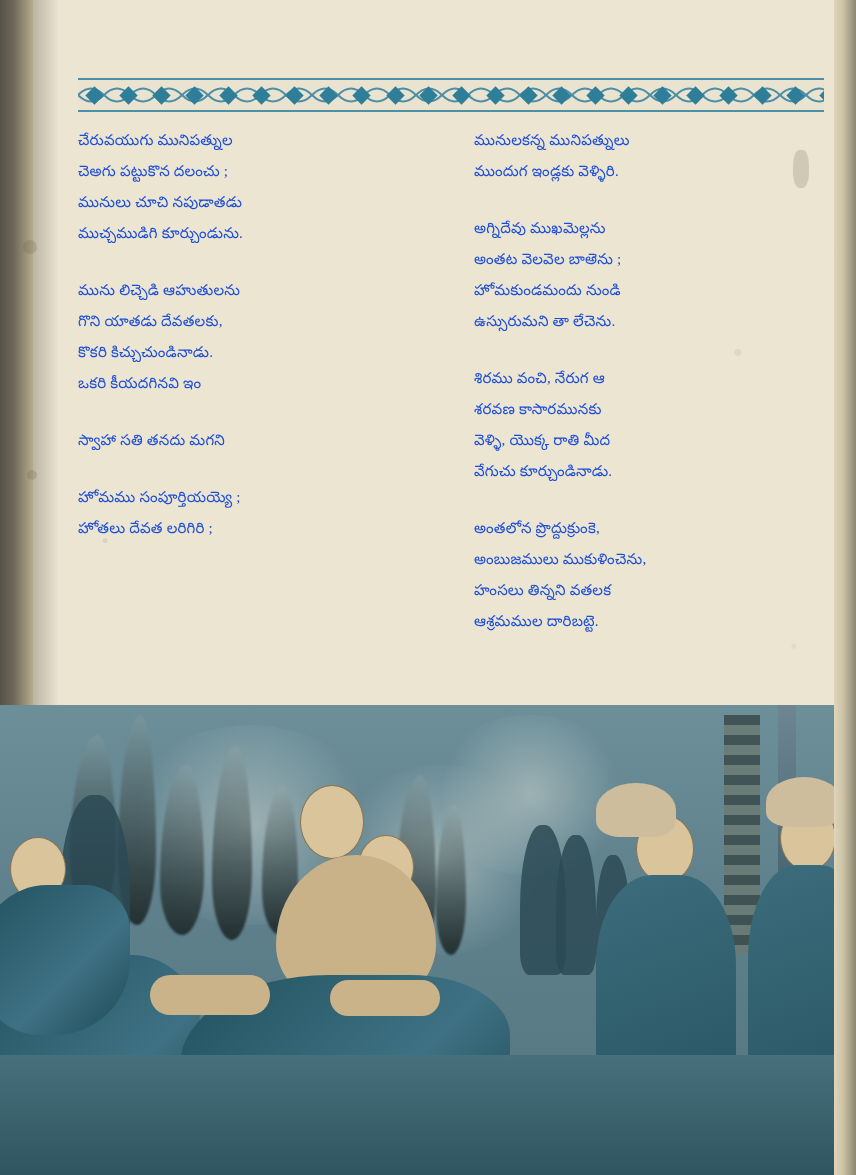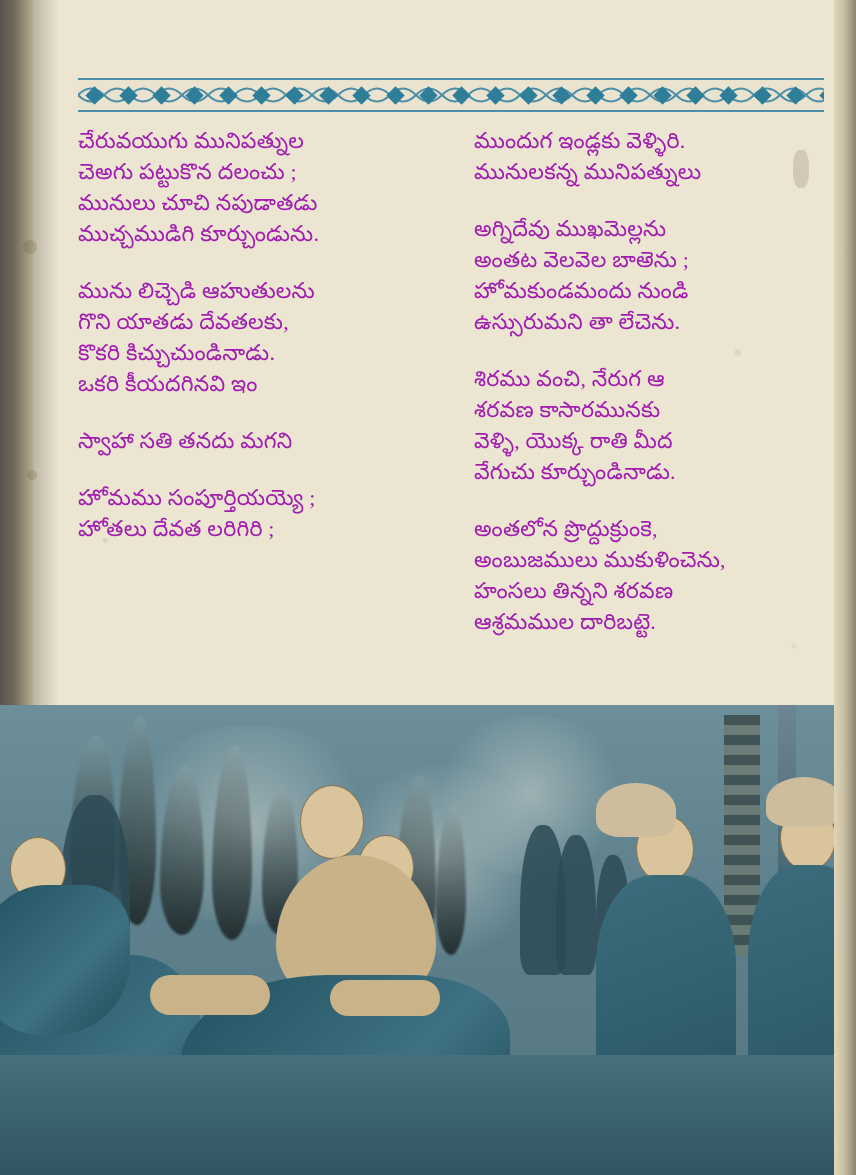--- a/index.html
+++ b/index.html
@@ -91,23 +91,23 @@
   }
   .col {
     width: 360px;
   }
   .col.right { margin-left: 36px; }
   .stanza {
     margin-bottom: 26px;
   }
   .line {
     font-family: "Liberation Serif", serif;
-    font-size: 22px;
+    font-size: 15px;
     line-height: 31px;
-    color: #a21caf;
+    color: #1d4ed8;
     white-space: pre;
     letter-spacing: 0.2px;
   }
 
   
   .illus {
     position: absolute;
     left: 0;
     top: 705px;
     width: 856px;
@@ -257,39 +257,39 @@
           <div class="line">స్వాహా సతి తనదు మగని</div>
         </div>
         <div class="stanza">
           <div class="line">హోమము సంపూర్తియయ్యె ;</div>
           <div class="line">హోతలు దేవత లరిగిరి ;</div>
         </div>
       </div>
 
       <div class="col right">
         <div class="stanza">
+          <div class="line">మునులకన్న మునిపత్నులు</div>
           <div class="line">ముందుగ ఇండ్లకు వెళ్ళిరి.</div>
-          <div class="line">మునులకన్న మునిపత్నులు</div>
         </div>
         <div class="stanza">
           <div class="line">అగ్నిదేవు ముఖమెల్లను</div>
           <div class="line">అంతట వెలవెల బాఅెను ;</div>
           <div class="line">హోమకుండమందు నుండి</div>
           <div class="line">ఉస్సురుమని తా లేచెను.</div>
         </div>
         <div class="stanza">
           <div class="line">శిరము వంచి, నేరుగ ఆ</div>
           <div class="line">శరవణ కాసారమునకు</div>
           <div class="line">వెళ్ళి, యొక్క రాతి మీద</div>
           <div class="line">వేగుచు కూర్చుండినాడు.</div>
         </div>
         <div class="stanza">
           <div class="line">అంతలోన ప్రొద్దుక్రుంకె,</div>
           <div class="line">అంబుజములు ముకుళించెను,</div>
-          <div class="line">హంసలు తిన్నని శరవణ</div>
+          <div class="line">హంసలు తిన్నని వతలక</div>
           <div class="line">ఆశ్రమముల దారిబట్టె.</div>
         </div>
       </div>
 
     </div>
 
     <div class="stain" style="left:-10px; top:240px; width:14px; height:14px;"></div>
     <div class="stain" style="left:-6px; top:470px; width:10px; height:10px;"></div>
     <div class="stain" style="left:760px; top:150px; width:16px; height:38px; border-radius:40%;"></div>
   </div>

